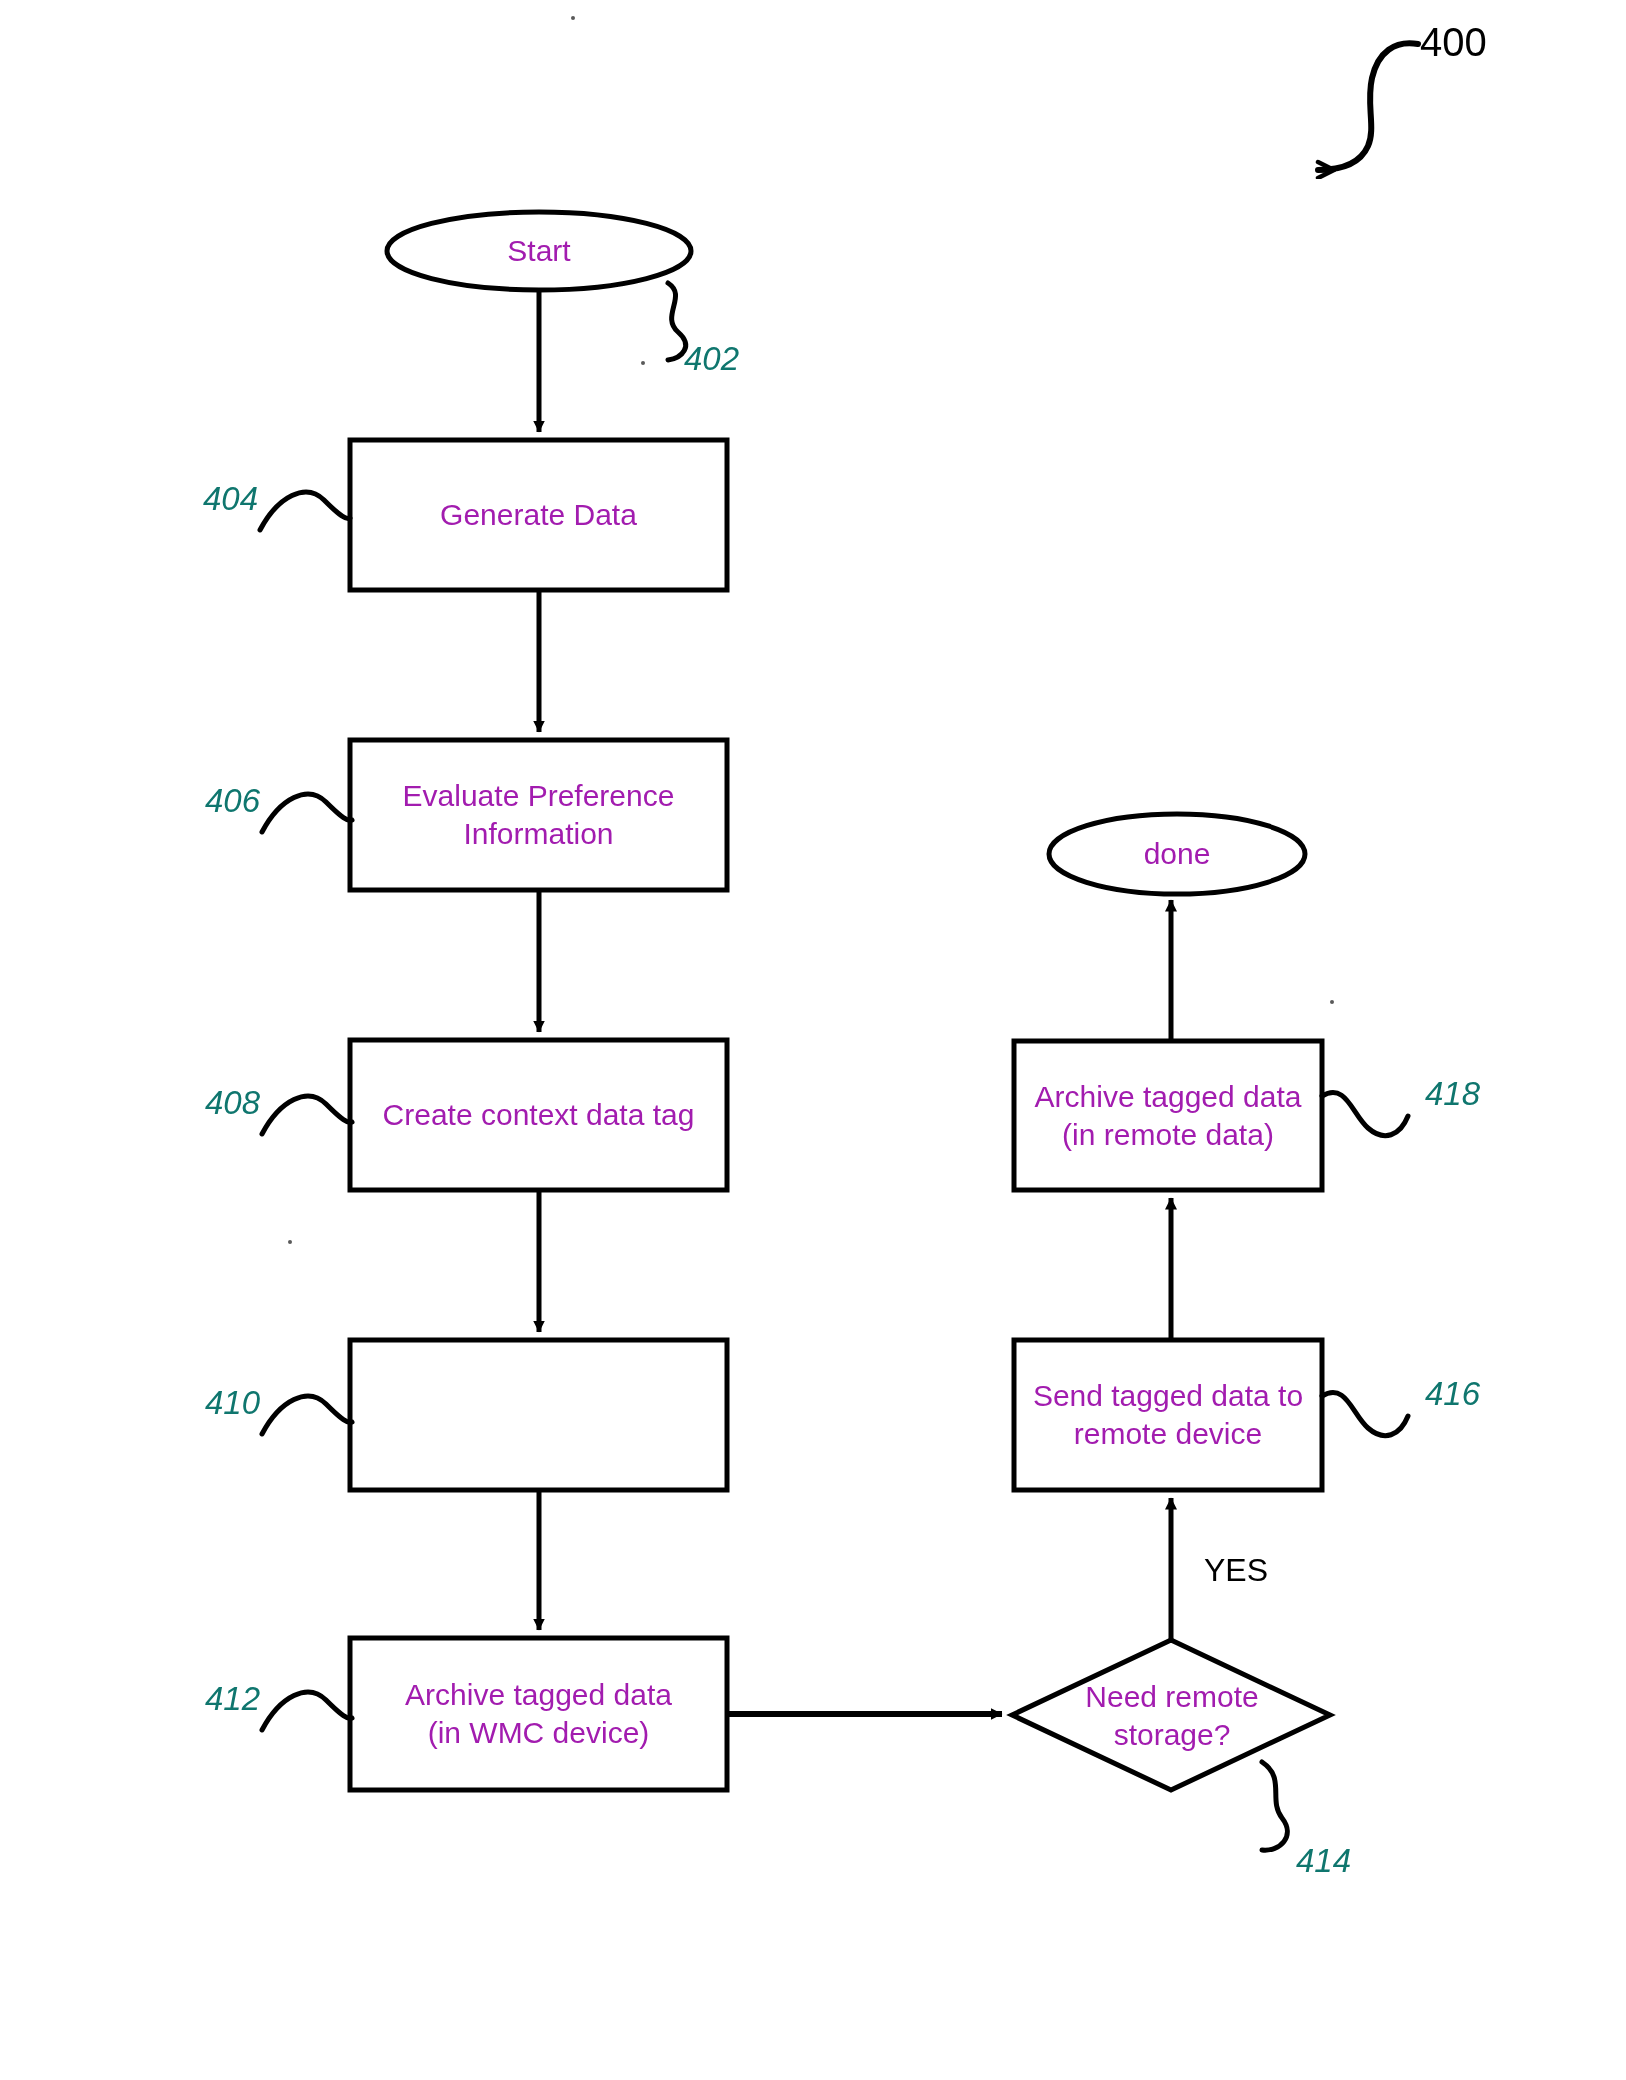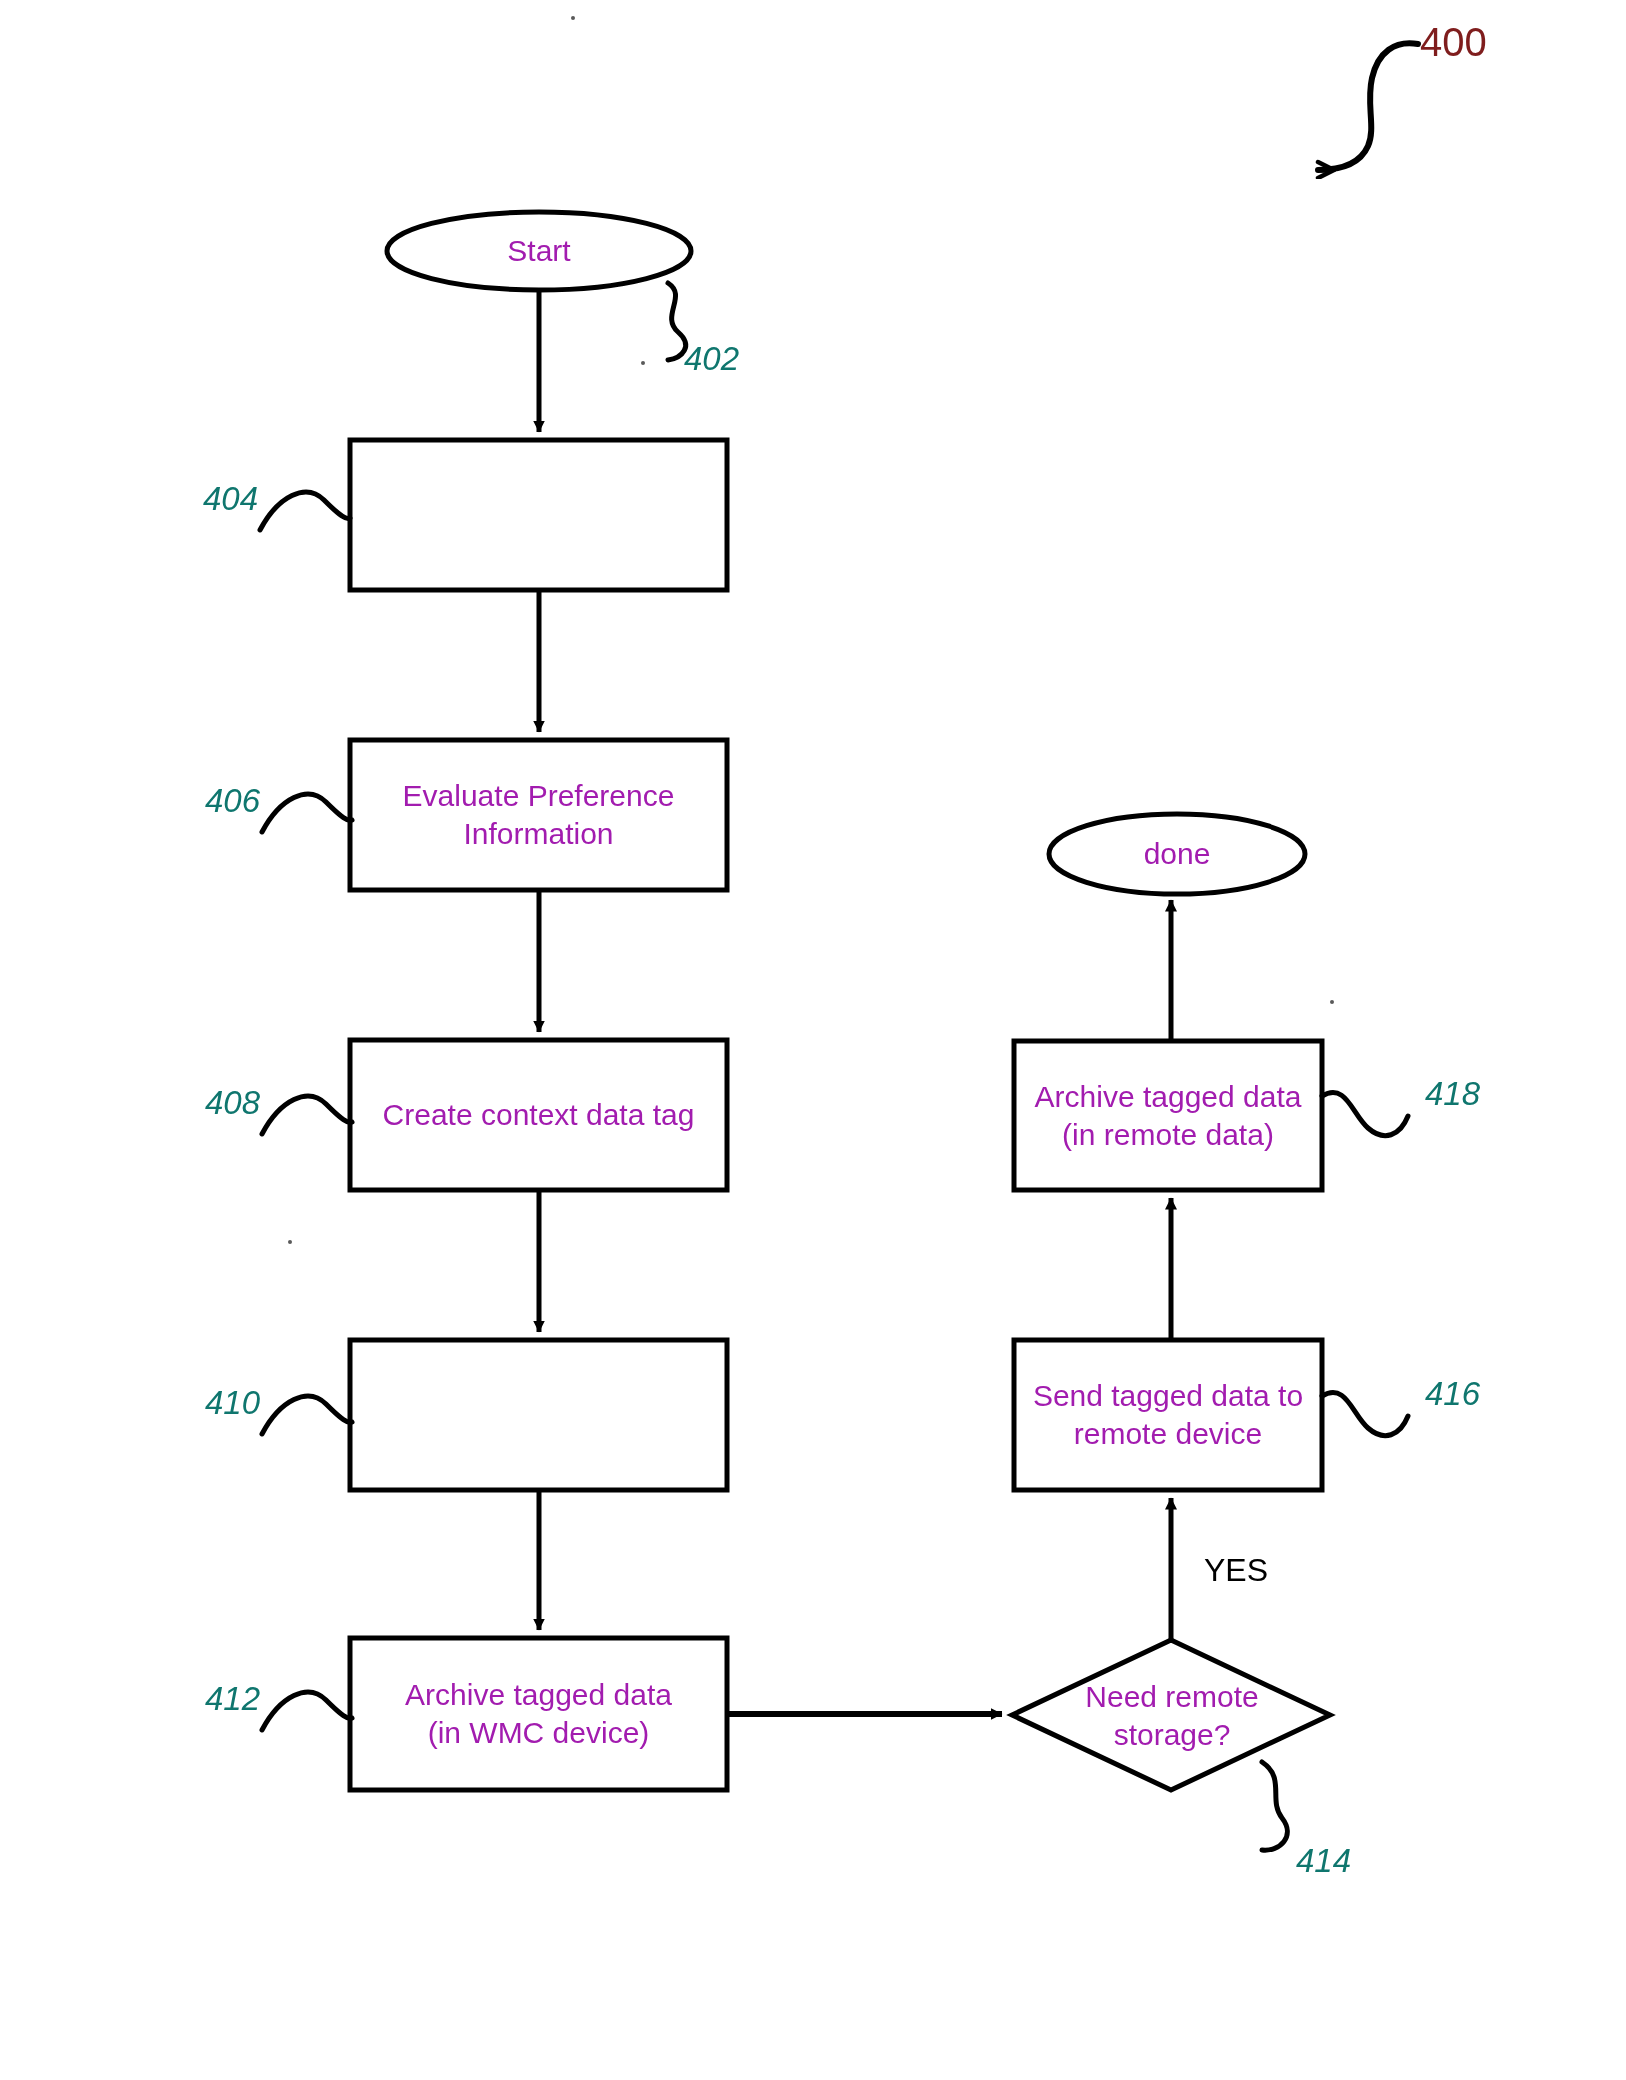--- a/index.html
+++ b/index.html
@@ -47,21 +47,21 @@
     position: absolute;
     font-family: "Liberation Sans", sans-serif;
     font-size: 32px;
     color: #000000;
     margin-left: 24px;
   }
   .fig-label {
     position: absolute;
     font-family: "Liberation Sans", sans-serif;
     font-size: 40px;
-    color: #7f1d1d;
+    color: #000000;
   }
   .speck {
     position: absolute;
     background: #5a5a5a;
     width: 4px;
     height: 4px;
     border-radius: 50%;
   }
 </style>
 </head>
@@ -131,20 +131,21 @@
     <line x1="1171" y1="1041" x2="1171" y2="900" stroke="#000000" stroke-width="5" marker-end="url(#arrowFilled)"></line>
 
     <ellipse cx="1177" cy="854" rx="128" ry="40" fill="#ffffff" stroke="#000000" stroke-width="5"></ellipse>
   </svg>
 
   <div class="fig-label" style="left:1420px; top:20px;">400</div>
 
   <div class="node-text" style="left:388px; top:222px; width:302px; height:58px;">Start</div>
   <div class="ref-label" style="left:684px; top:340px;">402</div>
 
+  <div class="node-text" style="left:350px; top:440px; width:377px; height:150px;">Generate Data</div>
   <div class="ref-label" style="left:203px; top:480px;">404</div>
 
   <div class="node-text" style="left:350px; top:740px; width:377px; height:150px;">Evaluate Preference
 Information</div>
   <div class="ref-label" style="left:205px; top:782px;">406</div>
 
   <div class="node-text" style="left:350px; top:1040px; width:377px; height:150px;">Create context data tag</div>
   <div class="ref-label" style="left:205px; top:1084px;">408</div>
 
   <div class="ref-label" style="left:205px; top:1384px;">410</div>

